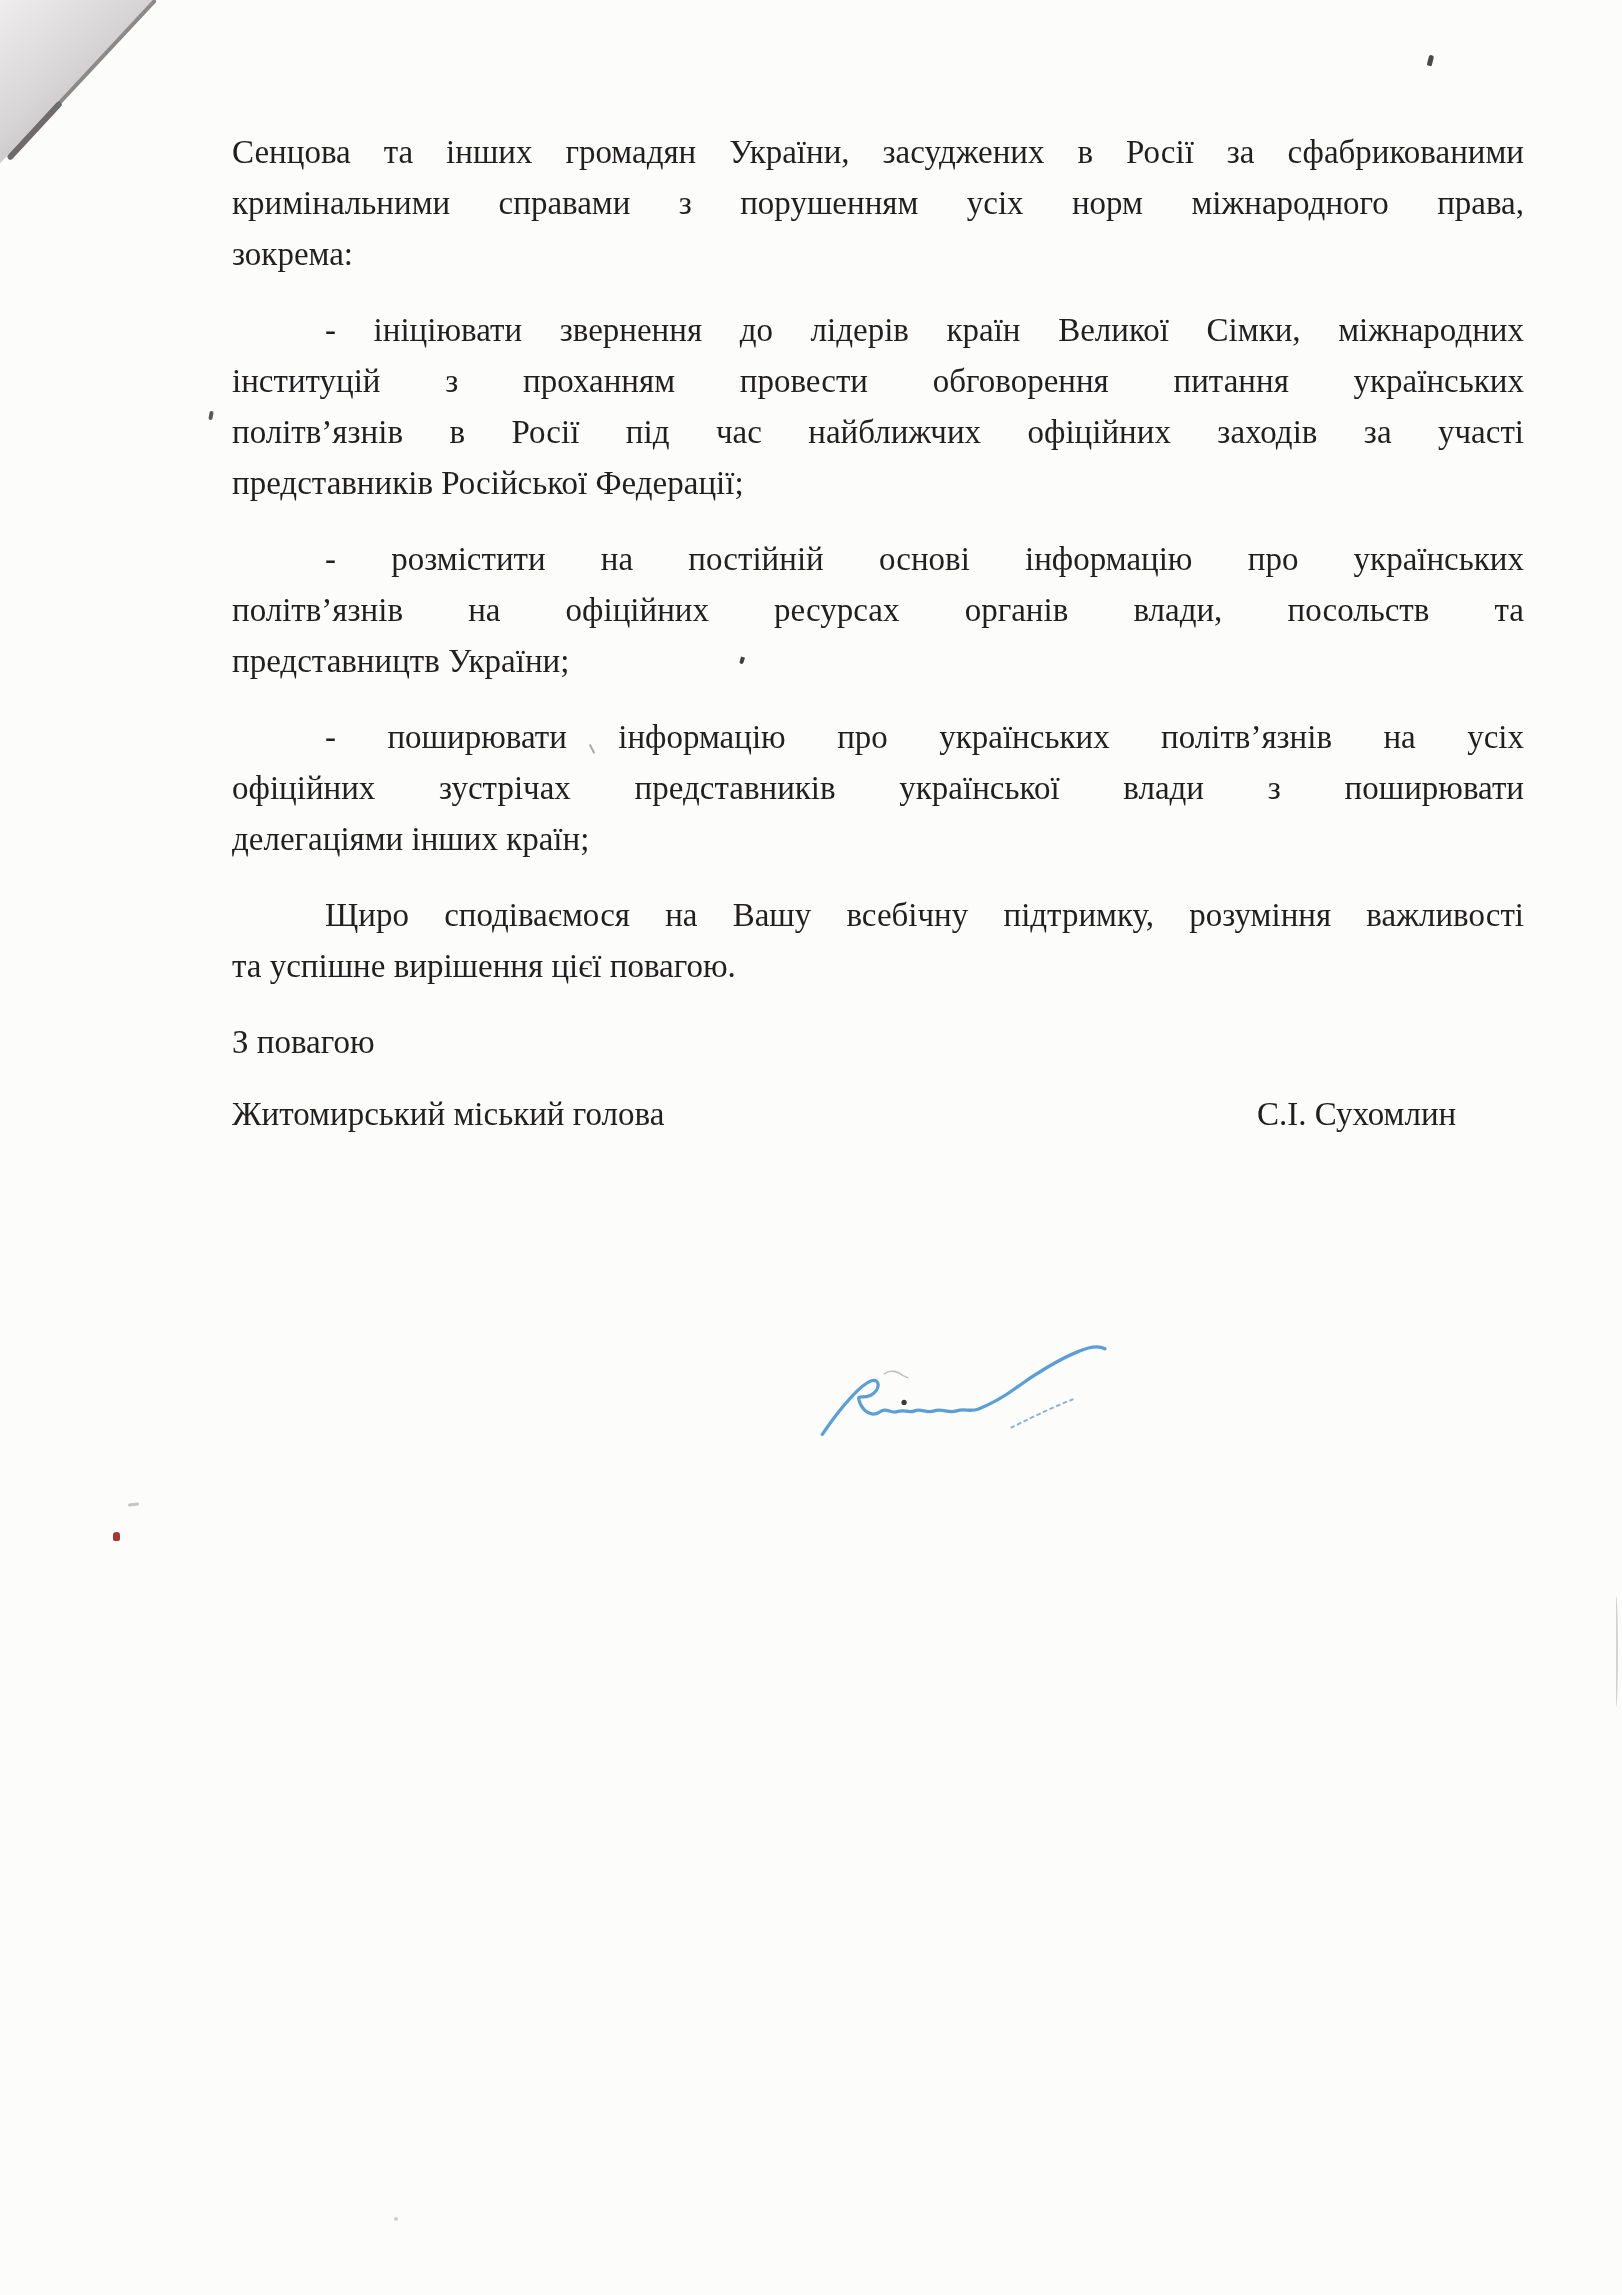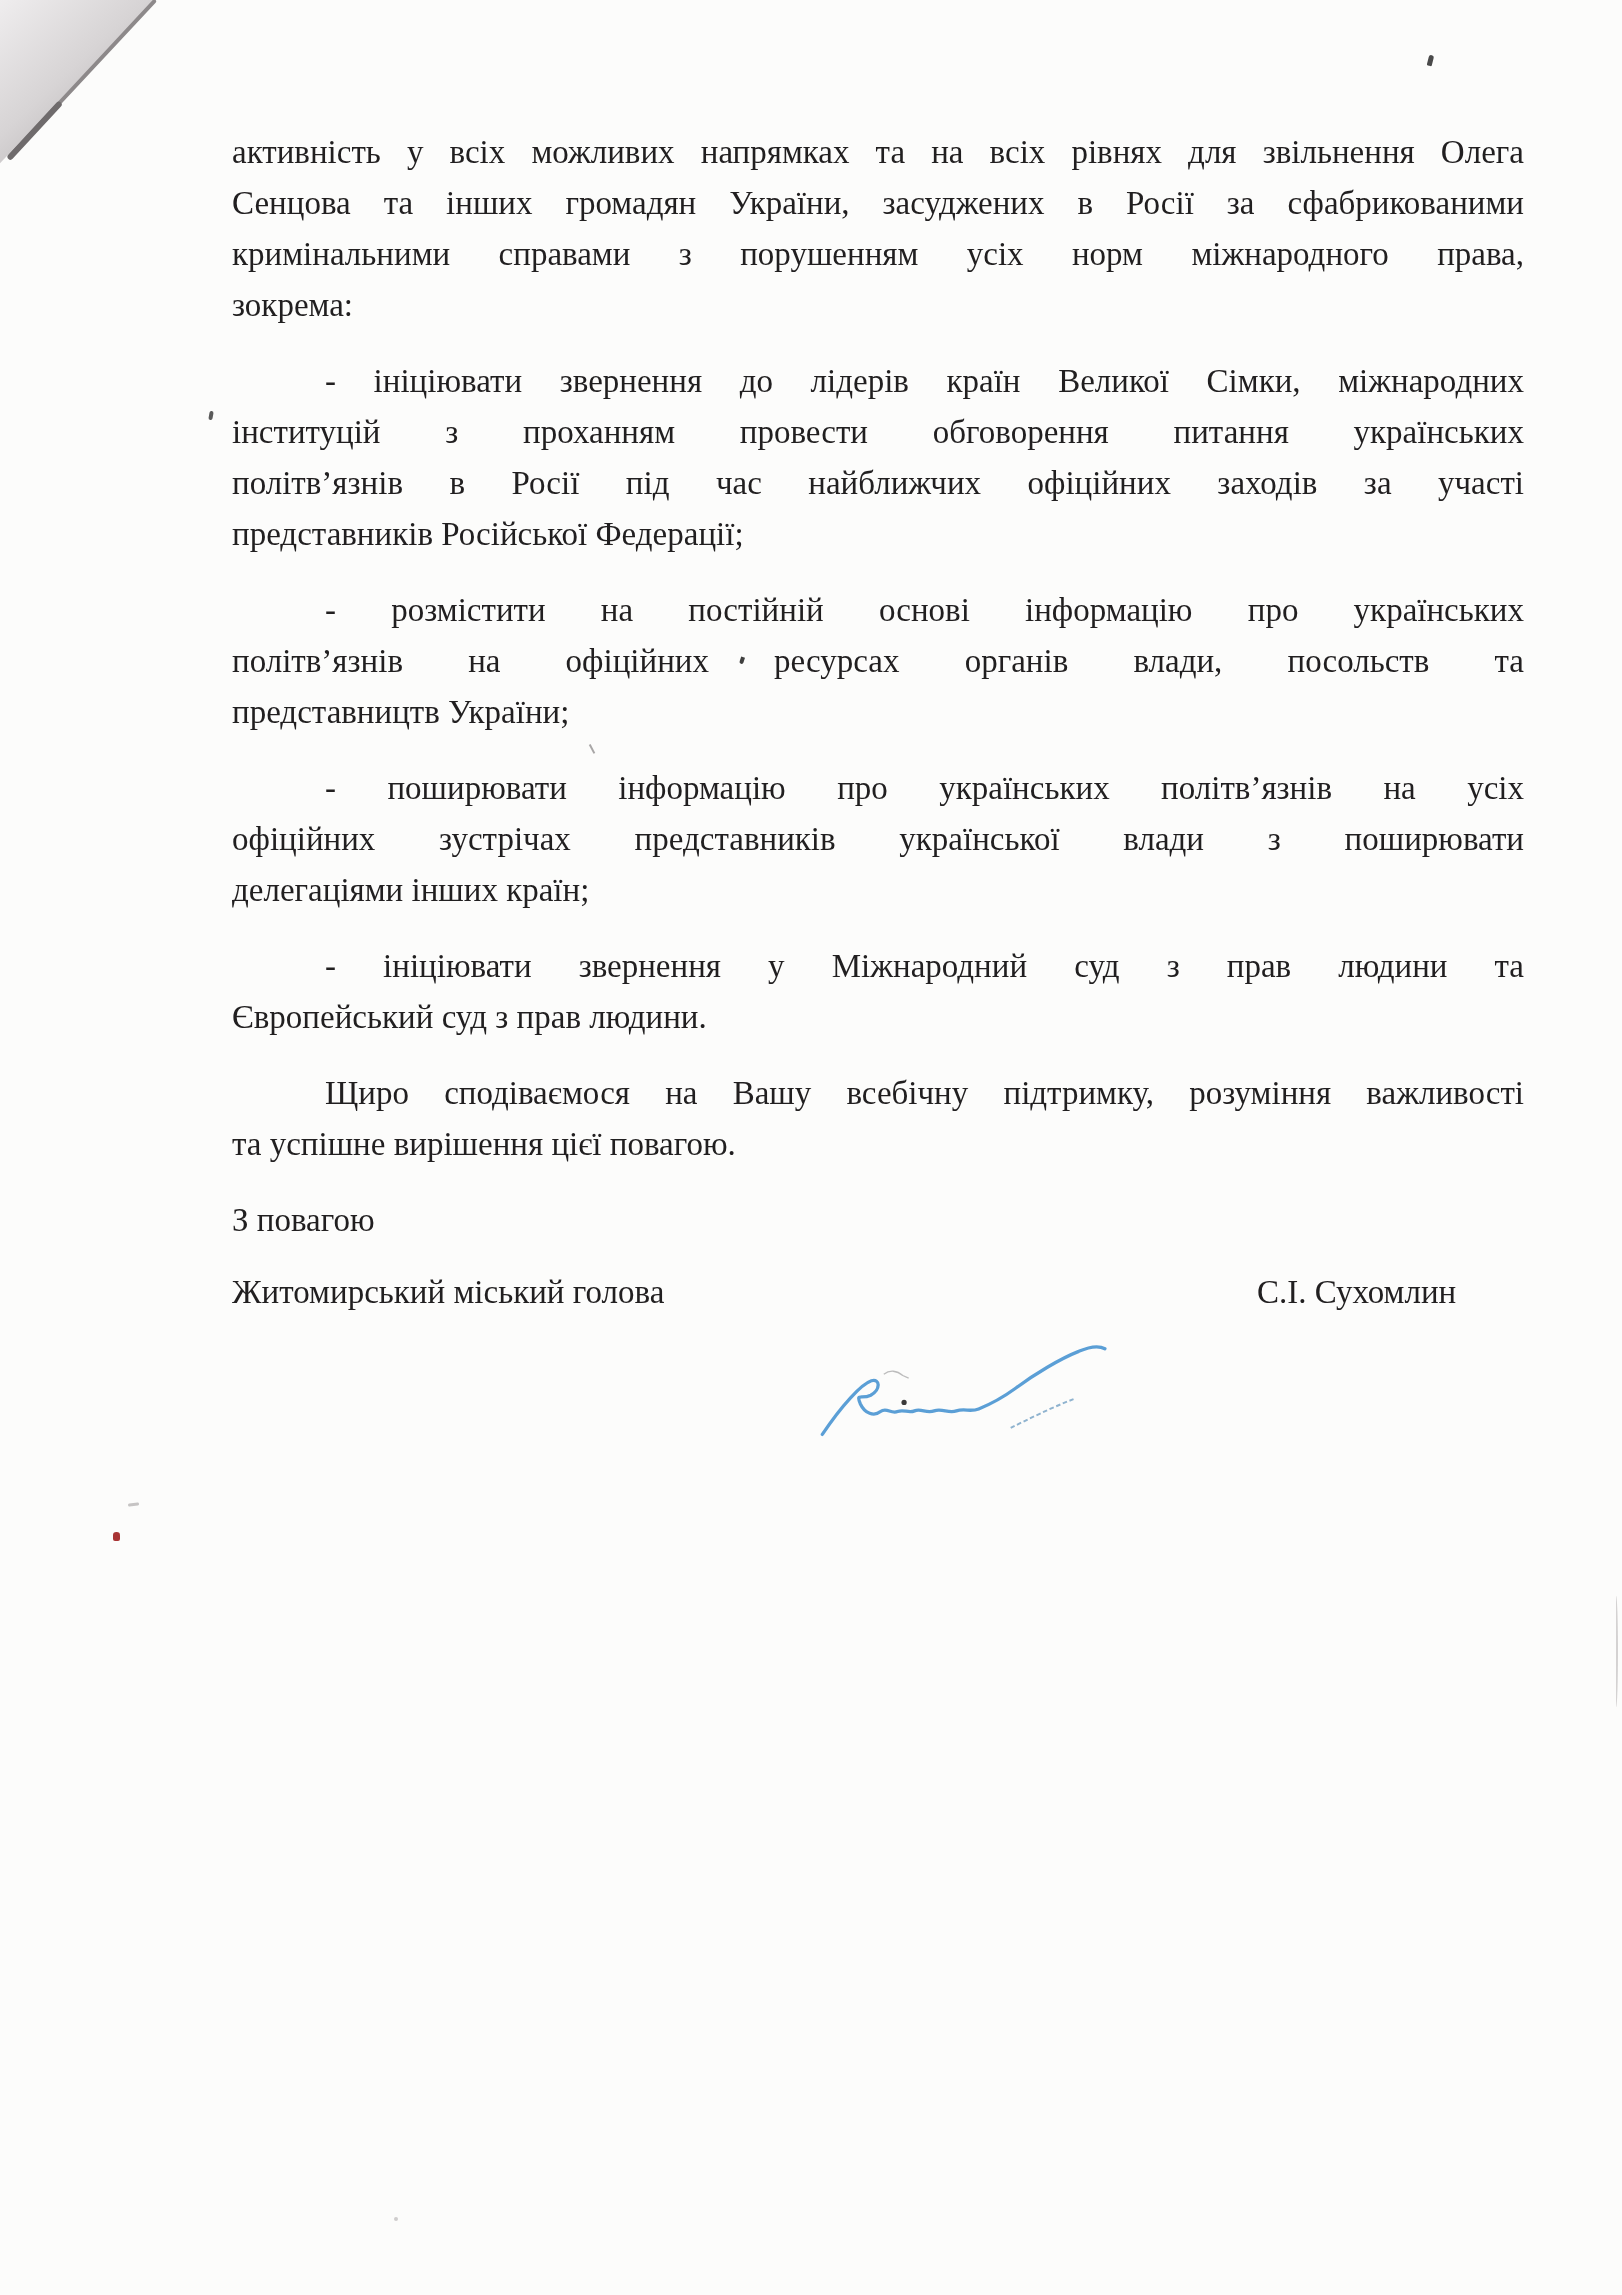--- a/index.html
+++ b/index.html
@@ -52,21 +52,20 @@
       </linearGradient>
     </defs>
     <polygon points="0,0 238,0 0,250" fill="url(#foldGrad)"></polygon>
     <line x1="236" y1="2" x2="16" y2="238" stroke="#8d898a" stroke-width="6" stroke-linecap="round"></line>
     <line x1="90" y1="160" x2="16" y2="240" stroke="#6f6b6c" stroke-width="9" stroke-linecap="round"></line>
   </svg>
 
   <div class="textblock">
 
     <div class="para">
-      <div class="line j">активність у всіх можливих напрямках та на всіх рівнях для звільнення Олега</div>
       <div class="line j">Сенцова та інших громадян України, засуджених в Росії за сфабрикованими</div>
       <div class="line j">кримінальними справами з порушенням усіх норм міжнародного права,</div>
       <div class="line last">зокрема:</div>
     </div>
 
     <div class="para">
       <div class="line j indent">- ініціювати звернення до лідерів країн Великої Сімки, міжнародних</div>
       <div class="line j">інституцій з проханням провести обговорення питання українських</div>
       <div class="line j">політв’язнів в Росії під час найближчих офіційних заходів за участі</div>
       <div class="line last">представників Російської Федерації;</div>
@@ -77,24 +76,20 @@
       <div class="line j">політв’язнів на офіційних ресурсах органів влади, посольств та</div>
       <div class="line last">представництв України;</div>
     </div>
 
     <div class="para">
       <div class="line j indent">- поширювати інформацію про українських політв’язнів на усіх</div>
       <div class="line j">офіційних зустрічах представників української влади з поширювати</div>
       <div class="line last">делегаціями інших країн;</div>
     </div>
 
-    <div class="para">
-      <div class="line j indent">- ініціювати звернення у Міжнародний суд з прав людини та</div>
-      <div class="line last">Європейський суд з прав людини.</div>
-    </div>
 
     <div class="para">
       <div class="line j indent">Щиро сподіваємося на Вашу всебічну підтримку, розуміння важливості</div>
       <div class="line last">та успішне вирішення цієї повагою.</div>
     </div>
 
     <div class="salutation">З повагою</div>
 
     <div class="signer-row">
       <span>Житомирський міський голова</span>

